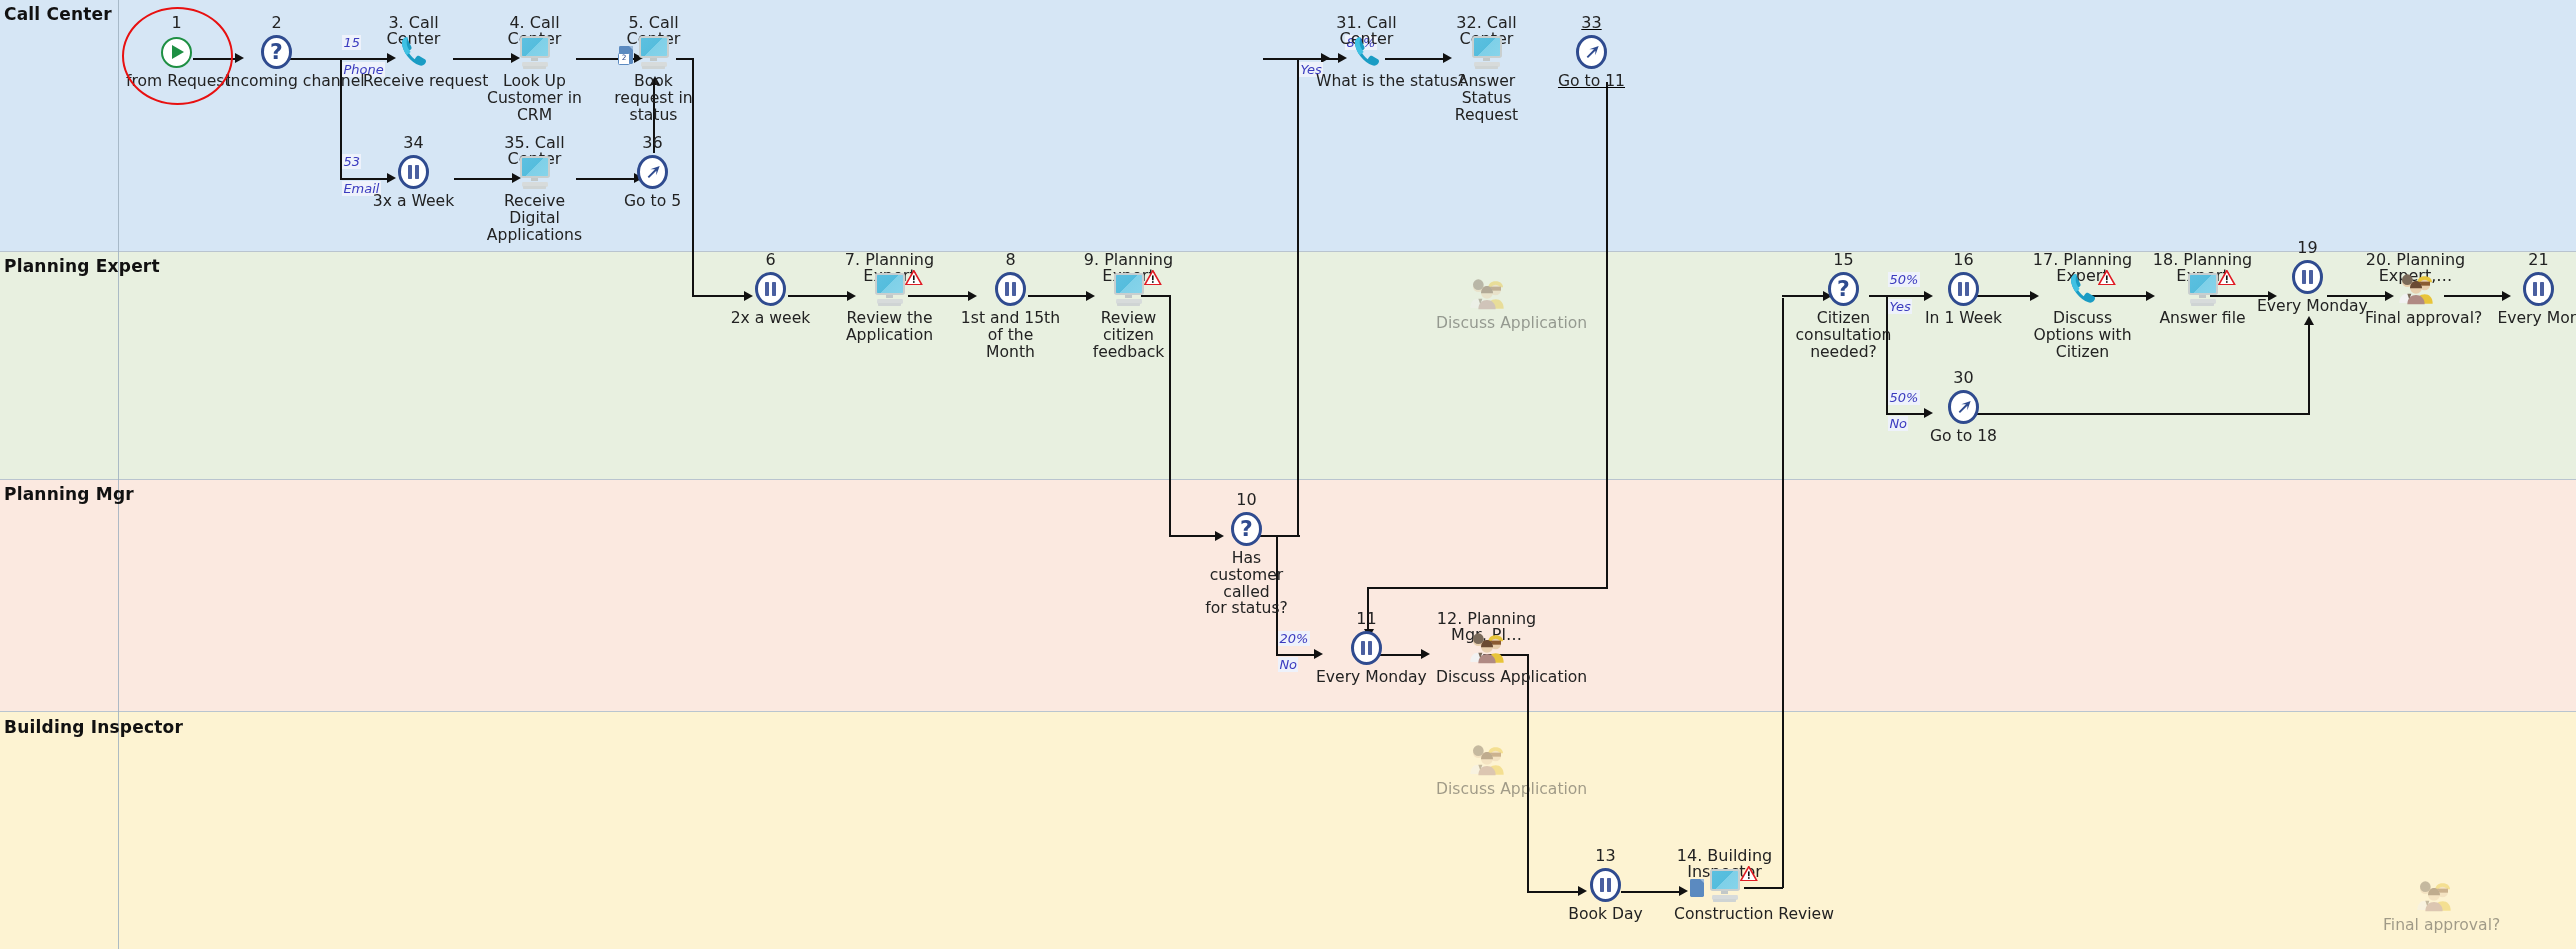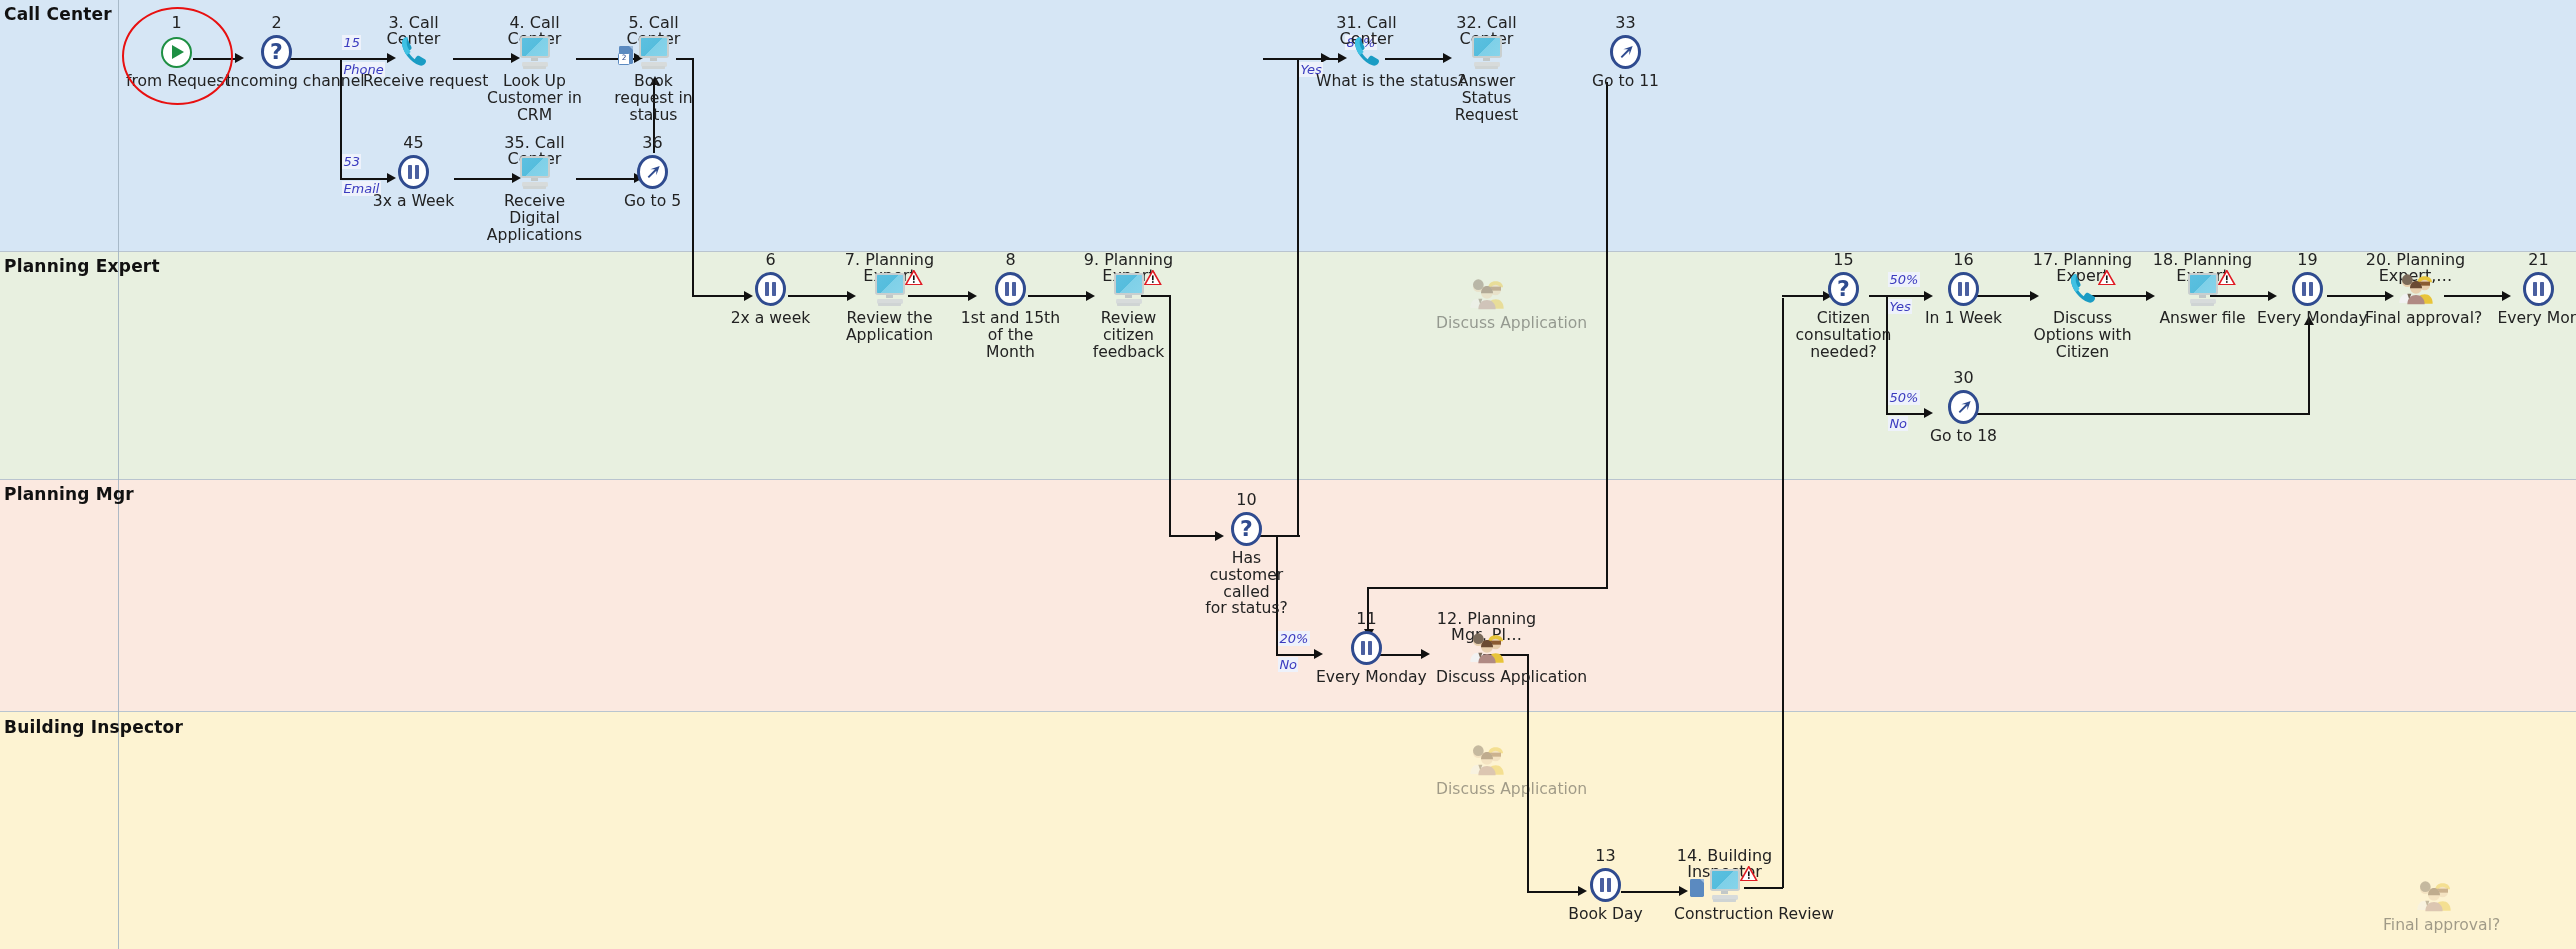--- a/index.html
+++ b/index.html
@@ -257,21 +257,21 @@
           <div class="kb"></div>
         </div>
       <div class="doc" style="left:16px;top:13.5px;"></div>
       <div class="docnum" style="left:15px;top:20px;">2</div>
     </div>
     <div class="cap">Book request in
 status</div>
   </div>
 
   <div class="node" style="left:414px;top:135px;">
-    <div class="num">45</div>
+    <div class="num">34</div>
     <div class="glyph">
       <div class="circ timer">
           <div class="bars">
             <i></i>
             <i></i>
           </div>
         </div>
     </div>
     <div class="cap nowrap">3x a Week</div>
   </div>
@@ -320,21 +320,21 @@
           <div class="scr"></div>
           <div class="neck"></div>
           <div class="base"></div>
           <div class="kb"></div>
         </div>
     </div>
     <div class="cap">Answer Status
 Request</div>
   </div>
 
-  <div class="node" style="left:1626px;top:15px;">
+  <div class="node" style="left:1592px;top:15px;text-decoration:underline;">
     <div class="num">33</div>
     <div class="glyph">
       <div class="circ link">
         <svg width="20" height="20" viewBox="0 0 30 30">
           <path d="M9 24 L20 13 L20 20 L25 6 L11 11 L18 11 L7 22 Z" fill="#2f4b8f"></path>
         </svg>
       </div>
     </div>
     <div class="cap nowrap">Go to 11</div>
   </div>
@@ -482,21 +482,21 @@
         <svg width="17.6" height="15.6" viewBox="0 0 26 23">
             <path d="M13 1 L25 22 L1 22 Z" fill="#fff" stroke="#e01b24" stroke-width="2.4" stroke-linejoin="round"></path>
             <rect x="11.8" y="8" width="2.4" height="7" fill="#111"></rect>
             <rect x="11.8" y="16.5" width="2.4" height="2.4" fill="#111"></rect>
           </svg>
       </div>
     </div>
     <div class="cap nowrap">Answer file</div>
   </div>
 
-  <div class="node" style="left:2308px;top:252px;text-align:center;">
+  <div class="node" style="left:2308px;top:240px;text-align:center;">
     <div class="num">19</div>
     <div class="glyph">
       <div class="circ timer">
           <div class="bars">
             <i></i>
             <i></i>
           </div>
         </div>
     </div>
     <div class="cap nowrap">Every Monday</div>

